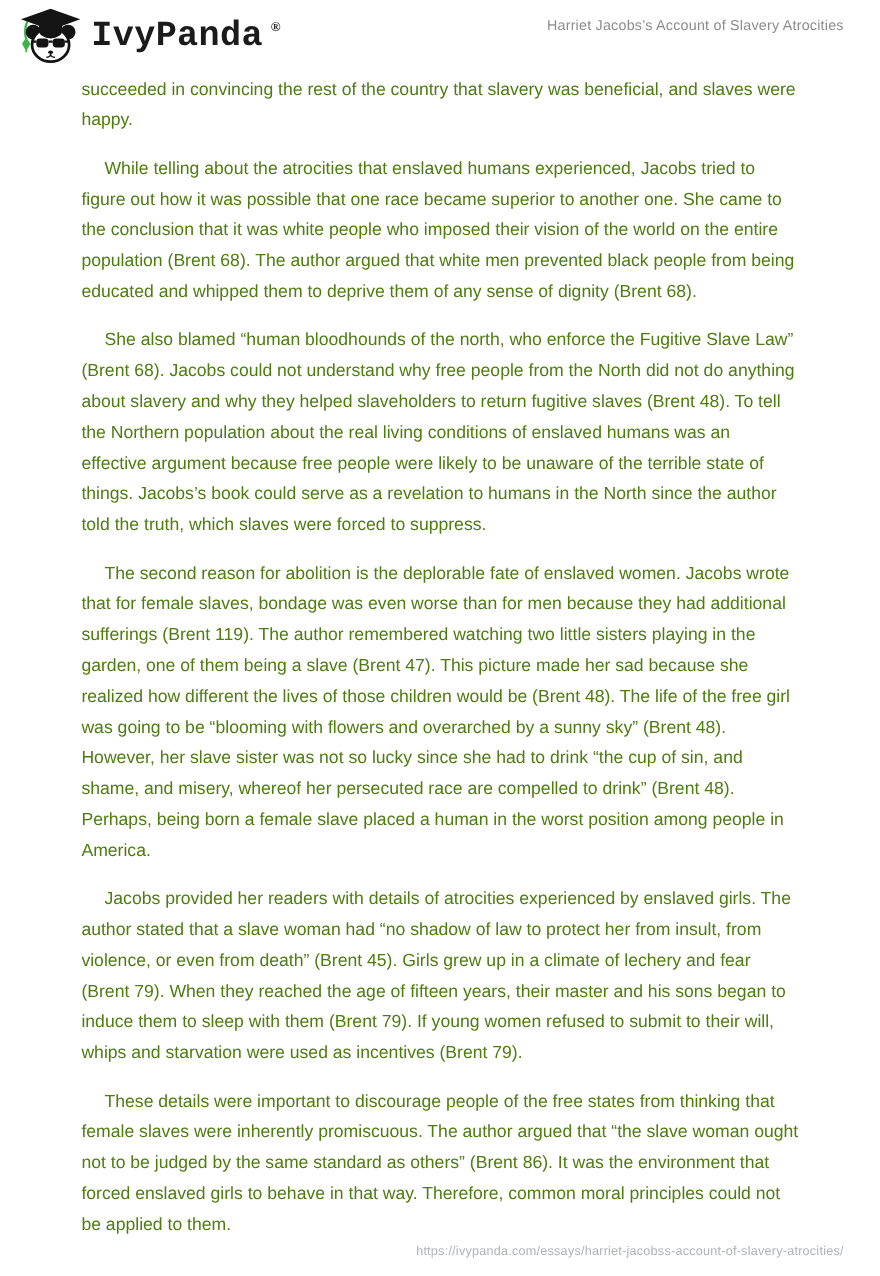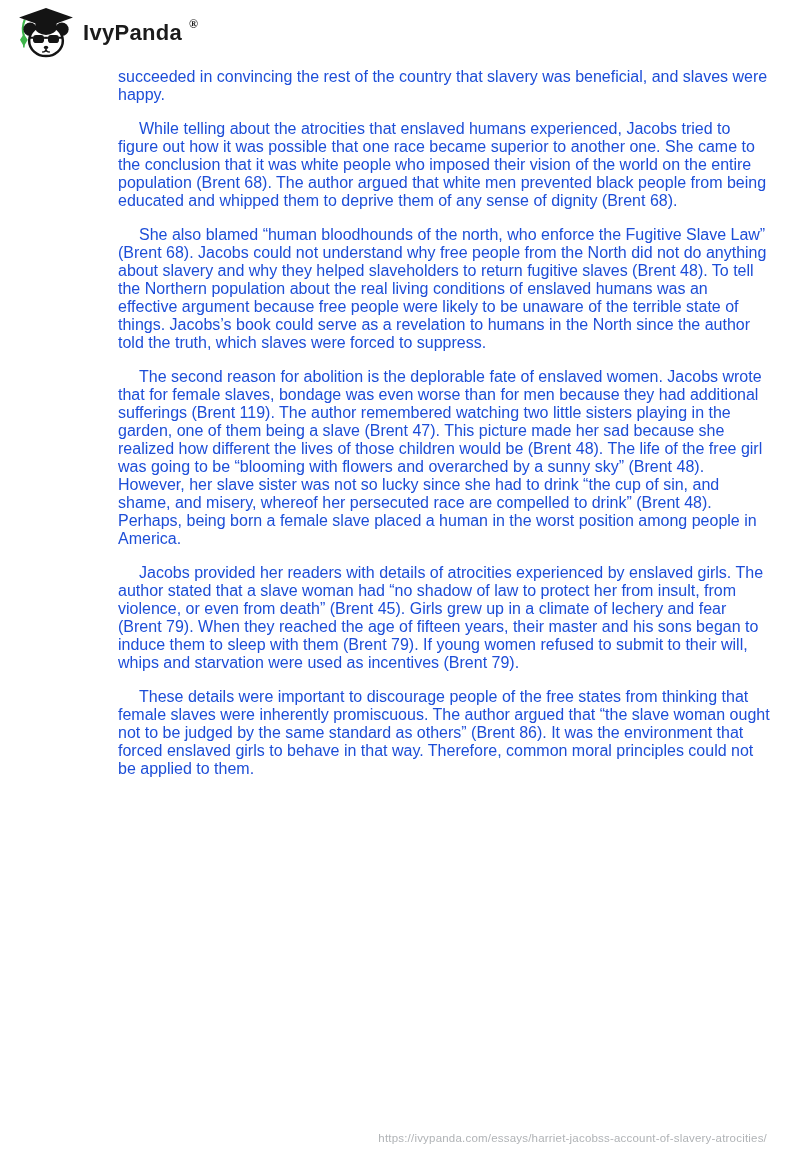--- a/index.html
+++ b/index.html
@@ -16,23 +16,23 @@
     position: absolute;
     left: 16px;
     top: 7px;
     display: flex;
     align-items: center;
     gap: 7px;
     text-decoration: none;
     cursor: pointer;
   }
   .logo-text {
-    font-family: Liberation Sans, sans-serif;
+    font-family: Liberation Mono, monospace;
     font-weight: bold;
-    font-size: 22px;
+    font-size: 32px;
     color: #1b1b1b;
     letter-spacing: 0.3px;
     line-height: 1;
   }
   .logo-reg {
     font-family: "Liberation Serif", serif;
     font-weight: bold;
     font-size: 12px;
     color: #1b1b1b;
     vertical-align: super;
@@ -47,24 +47,23 @@
     font-size: 13px;
     color: #8c8c8c;
     letter-spacing: 0.2px;
   }
   
   .content {
     position: absolute;
     top: 68px;
     left: 74px;
     width: 653px;
-    color: #1d4ed8;
+    color: #4d7c0f;
     font-size: 16px;
-    line-height: 18px;
-    margin-left: 44px;
+    line-height: 28px;
   }
   .content p {
     margin: 0 0 16px 0;
     text-indent: 21px;
   }
   .content p.continuation {
     text-indent: 0;
   }
   
   .footer-url {
@@ -105,20 +104,21 @@
         <path d="M31 43.6 c0 2.2 -2.2 3.2 -4 3.2 M31 43.6 c0 2.2 2.2 3.2 4 3.2" stroke="#141414" stroke-width="1.5" fill="none"></path>
 
         <path d="M31 1 L59 11 L31 21 L3 11 Z" fill="#141414"></path>
         <path d="M20 16 v5.5 a11 7.5 0 0 0 22 0 V16 Z" fill="#141414"></path>
       </svg>
     </span>
     <span class="logo-text">IvyPanda</span>
       <span class="logo-reg">®</span>
   </a>
 
+  <div class="page-title">Harriet Jacobs’s Account of Slavery Atrocities</div>
 
   <div class="content">
     <p class="continuation">succeeded in convincing the rest of the country that slavery was beneficial, and slaves were happy.</p>
     <p>While telling about the atrocities that enslaved humans experienced, Jacobs tried to figure out how it was possible that one race became superior to another one. She came to the conclusion that it was white people who imposed their vision of the world on the entire population (Brent 68). The author argued that white men prevented black people from being educated and whipped them to deprive them of any sense of dignity (Brent 68).</p>
     <p>She also blamed “human bloodhounds of the north, who enforce the Fugitive Slave Law” (Brent 68). Jacobs could not understand why free people from the North did not do anything about slavery and why they helped slaveholders to return fugitive slaves (Brent 48). To tell the Northern population about the real living conditions of enslaved humans was an effective argument because free people were likely to be unaware of the terrible state of things. Jacobs’s book could serve as a revelation to humans in the North since the author told the truth, which slaves were forced to suppress.</p>
     <p>The second reason for abolition is the deplorable fate of enslaved women. Jacobs wrote that for female slaves, bondage was even worse than for men because they had additional sufferings (Brent 119). The author remembered watching two little sisters playing in the garden, one of them being a slave (Brent 47). This picture made her sad because she realized how different the lives of those children would be (Brent 48). The life of the free girl was going to be “blooming with flowers and overarched by a sunny sky” (Brent 48). However, her slave sister was not so lucky since she had to drink “the cup of sin, and shame, and misery, whereof her persecuted race are compelled to drink” (Brent 48). Perhaps, being born a female slave placed a human in the worst position among people in America.</p>
     <p>Jacobs provided her readers with details of atrocities experienced by enslaved girls. The author stated that a slave woman had “no shadow of law to protect her from insult, from violence, or even from death” (Brent 45). Girls grew up in a climate of lechery and fear (Brent 79). When they reached the age of fifteen years, their master and his sons began to induce them to sleep with them (Brent 79). If young women refused to submit to their will, whips and starvation were used as incentives (Brent 79).</p>
     <p>These details were important to discourage people of the free states from thinking that female slaves were inherently promiscuous. The author argued that “the slave woman ought not to be judged by the same standard as others” (Brent 86). It was the environment that forced enslaved girls to behave in that way. Therefore, common moral principles could not be applied to them.</p>
   </div>
 

